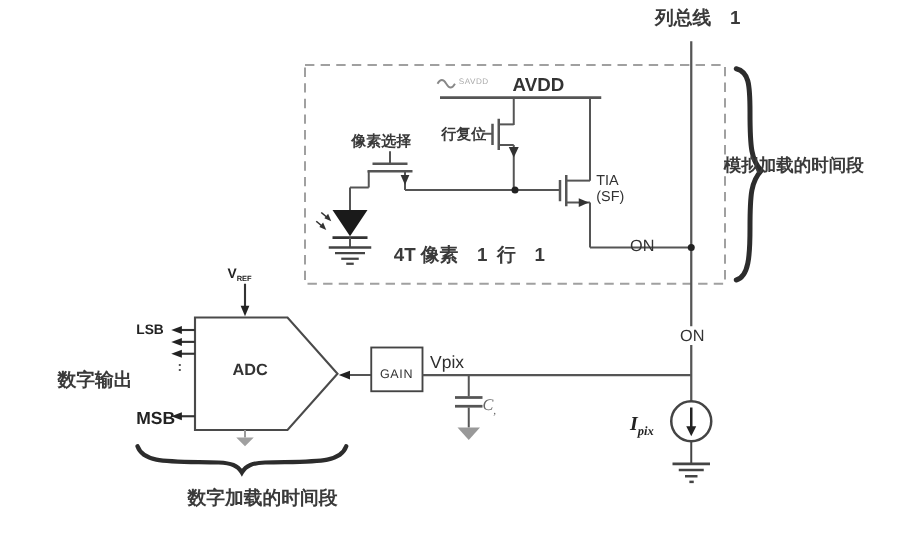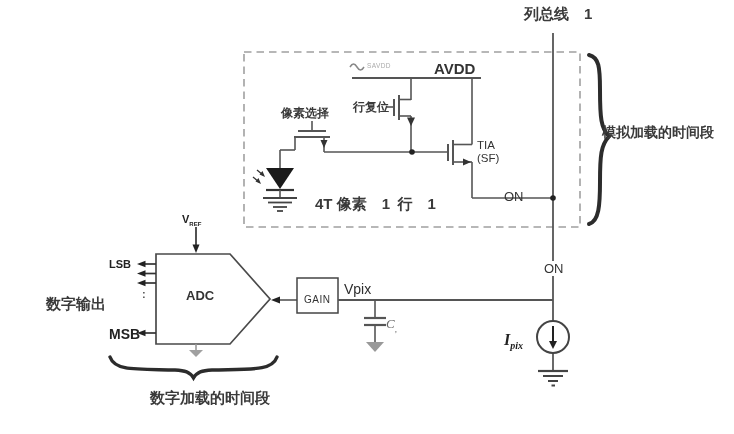--- a/index.html
+++ b/index.html
@@ -134,33 +134,33 @@
       <line x1="538" y1="371" x2="568" y2="371" stroke-width="2.2"></line>
       <line x1="543" y1="376" x2="563" y2="376" stroke-width="2"></line>
       <line x1="548" y1="381" x2="558" y2="381" stroke-width="2"></line>
       <line x1="551.5" y1="385.5" x2="555" y2="385.5" stroke-width="2"></line>
     </g>
   </svg>
 
   <div class="lbl cn" style="left:524px; top:5px; font-size:15px;"><span>列总线</span>　<span>1</span></div>
 
   <div class="lbl" style="left:367px; top:62px; font-size:6.5px; color:#aaa; letter-spacing:0.4px;">SAVDD</div>
-  <div class="lbl" style="left:434px; top:60px; font-size:15px; font-weight:700; color:#333;">AVDD</div>
+  <div class="lbl" style="left:410px; top:60px; font-size:15px; font-weight:700; color:#333;">AVDD</div>
 
   <div class="lbl cn" style="left:353px; top:99px; font-size:12px;text-align:right;">行复位</div>
   <div class="lbl cn" style="left:281px; top:105px; font-size:12px;">像素选择</div>
 
   <div class="lbl" style="left:477px; top:139px; font-size:11.5px; line-height:12.5px; color:#333;"><span>TIA</span><br><span>(SF)</span></div>
 
   <div class="lbl cn" style="left:315px; top:195px; font-size:15px;">4T 像素　1 行　1</div>
 
   <div class="lbl" style="left:504px; top:189px; font-size:13px; color:#333;">ON</div>
   <div class="lbl" style="left:543px; top:261px; font-size:13px; color:#333; background:#fff; padding:0 1px;">ON</div>
 
-  <div class="lbl cn" style="left:602px; top:124px; font-size:14px;">模拟加载的时间段</div>
+  <div class="lbl cn" style="left:579px; top:124px; font-size:14px;">模拟加载的时间段</div>
 
   <div class="lbl" style="left:182px; top:213px; font-size:11px; font-weight:700; color:#222;"><span>V</span><sub style="font-size:6px;">REF</sub></div>
 
   <div class="lbl" style="left:109px; top:258px; font-size:11px; font-weight:700; color:#222;">LSB</div>
   <div class="lbl" style="left:142px; top:288px; font-size:11px; font-weight:700; color:#555;">:</div>
   <div class="lbl" style="left:109px; top:326px; font-size:14px; font-weight:700; color:#222;">MSB</div>
 
   <div class="lbl" style="left:186px; top:288px; font-size:13px; font-weight:700; color:#333;">ADC</div>
 
   <div class="lbl cn" style="left:46px; top:295px; font-size:15px;">数字输出</div>

